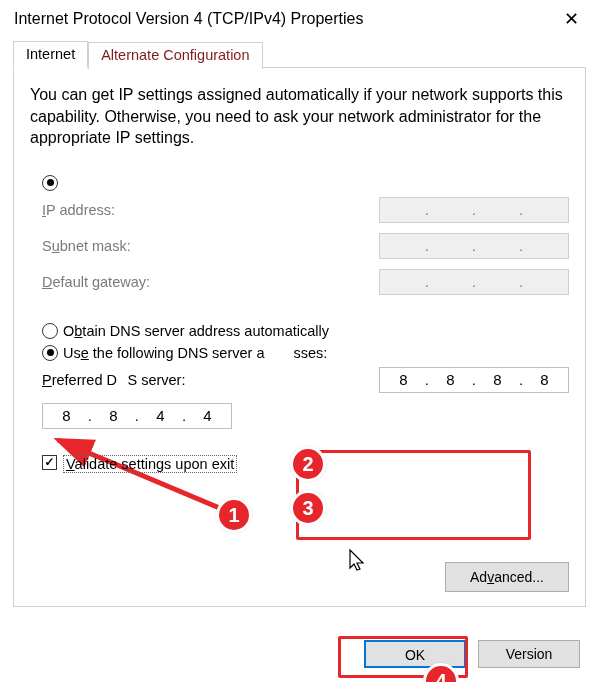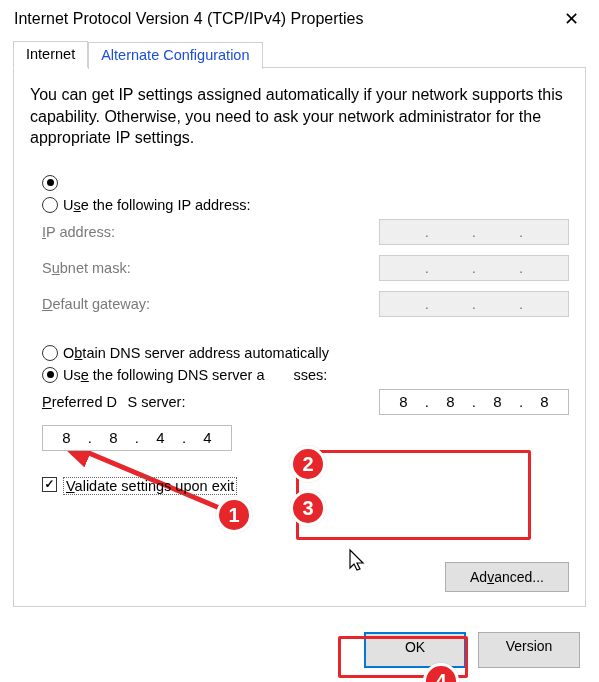--- a/index.html
+++ b/index.html
@@ -42,21 +42,21 @@
     border-bottom: none;
     padding: 4px 12px 5px 12px;
     background: #fff;
     font-size: 14.5px;
     margin-right: 0;
     position: relative;
     top: 1px;
   }
   .tab.inactive {
     background: #fff;
-    color: #1d4ed8;
+    color: #7f1d1d;
     top: 2px;
   }
   .tab.active {
     background: #fff;
     top: 1px;
     border-bottom: 1px solid #fff;
   }
   .panel {
     border: 1px solid #d0d0d0;
     padding: 16px 16px 20px 16px;
@@ -162,21 +162,21 @@
   }
   .bottom-buttons {
     position: absolute;
     right: 19px;
     bottom: 14px;
     display: flex;
     gap: 12px;
   }
   .btn {
     width: 102px;
-    height: 36px;
+    height: 28px;
     border: 1px solid #adadad;
     background: #e1e1e1;
     font-family: inherit;
     font-size: 14px;
     text-align: center;
     line-height: 26px;
     padding: 0;
   }
   .btn.primary {
     border: 2px solid #0078d7;
@@ -216,24 +216,20 @@
   </div>
 
   <div class="panel">
 
     <div class="intro">You can get IP settings assigned automatically if your network supports this capability. Otherwise, you need to ask your network administrator for the appropriate IP settings.</div>
 
     <div class="group">
       <div class="radio-row">
         <span class="radio checked"></span>
       </div>
-      <div class="radio-row">
-        <span class="radio"></span>
-        <span>U<span style="text-decoration:underline">s</span>e the following IP address:</span>
-      </div>
       <div class="field-grid">
         <div class="field-row">
           <span class="label disabled"><span style="text-decoration:underline">I</span>P address:</span>
           <div class="ip-input disabled">
             <span class="octet"></span>
               <span class="dot">.</span>
             <span class="octet"></span>
               <span class="dot">.</span>
             <span class="octet"></span>
               <span class="dot">.</span>

